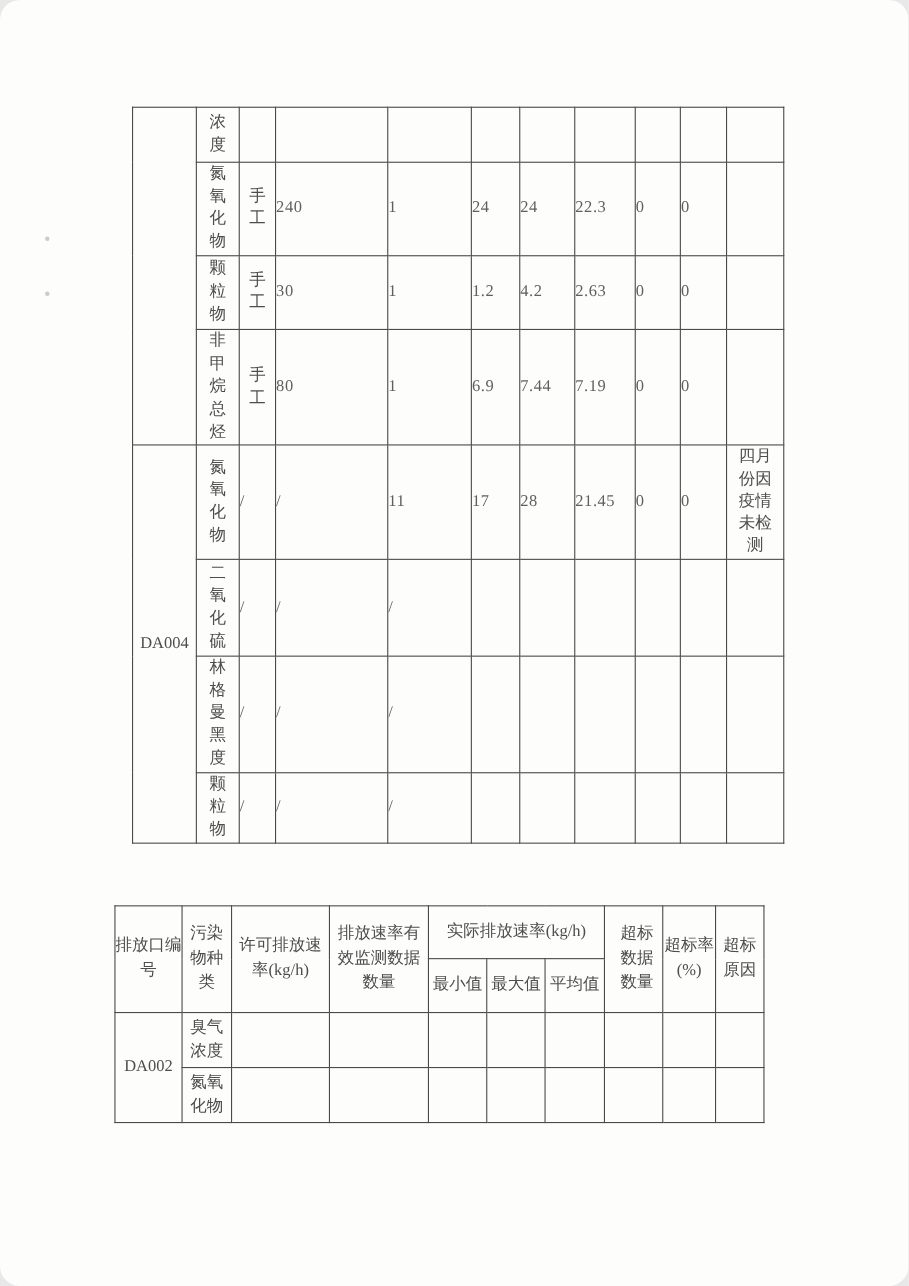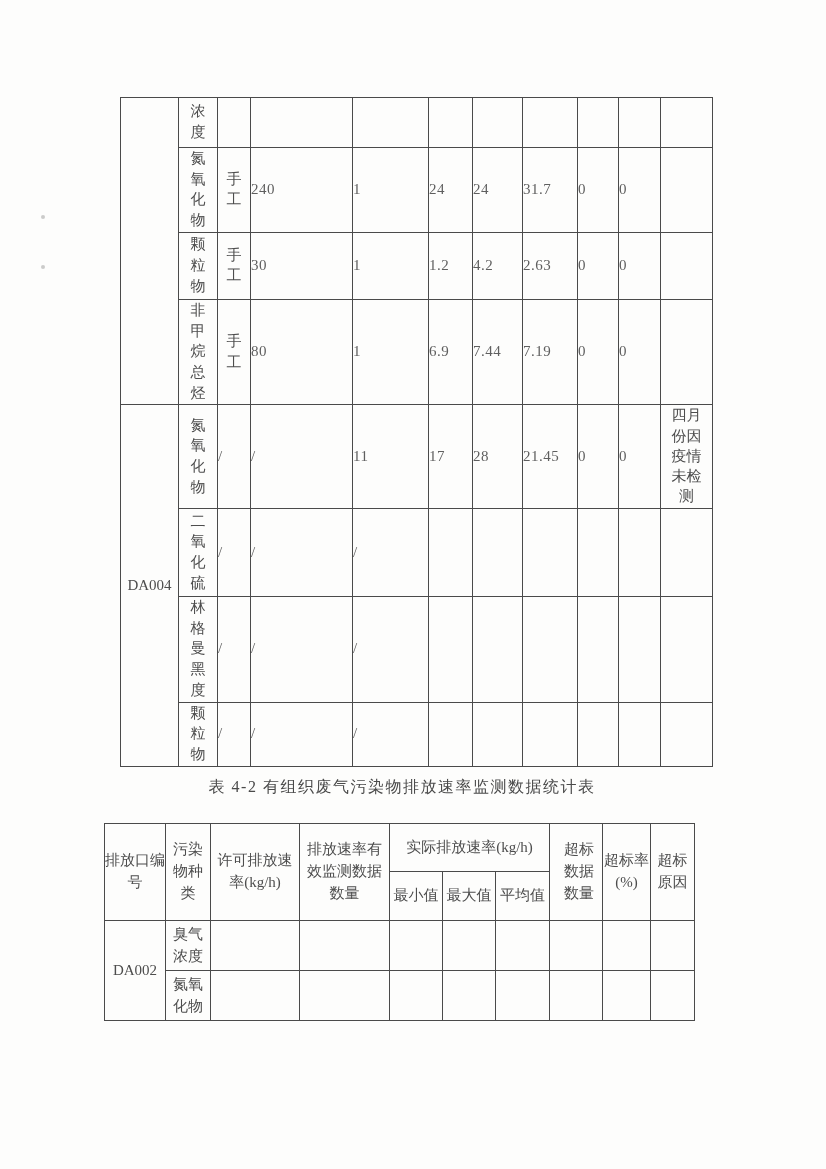--- a/index.html
+++ b/index.html
@@ -1,20 +1,21 @@
 <!DOCTYPE html>
 <html><head>
 <meta charset="utf-8">
 <style>
   html,body{margin:0;padding:0;background:#e8e8e8;}
   .page{
     position:relative;width:826px;height:1169px;margin:0 auto;
     background:#fdfdfc;
     font-family:"Liberation Serif","DejaVu Serif",serif;
     color:#4d4d4d;
+    border-radius:18px;
   }
   .t{border-collapse:collapse;table-layout:fixed;position:absolute;background:transparent;}
   .t td,.t th{
     border:1px solid #4a4a4a;
     font-weight:normal;font-size:15px;line-height:1.45;
     vertical-align:middle;padding:0;overflow:hidden;
   }
   .t1{left:120px;top:97px;width:593px;}
   .t2{left:104px;top:823px;width:591px;}
   .ctr{text-align:center;font-family:Liberation Serif, serif;}
@@ -68,21 +69,21 @@
         <td class="num"></td>
         <td class="lbl"></td>
       </tr>
       <tr style="height:83px">
         <td class="lbl"><span class="v1">氮氧化物</span></td>
         <td class="lbl"><span class="v1">手工</span></td>
         <td class="num">240</td>
         <td class="num">1</td>
         <td class="num">24</td>
         <td class="num">24</td>
-        <td class="num">31.7</td>
+        <td class="num">22.3</td>
         <td class="num">0</td>
         <td class="num">0</td>
         <td class="lbl"></td>
       </tr>
       <tr style="height:67px">
         <td class="lbl"><span class="v1">颗粒物</span></td>
         <td class="lbl"><span class="v1">手工</span></td>
         <td class="num">30</td>
         <td class="num">1</td>
         <td class="num">1.2</td>
@@ -149,21 +150,20 @@
         <td class="num"></td>
         <td class="num"></td>
         <td class="num"></td>
         <td class="num"></td>
         <td class="num"></td>
         <td class="lbl"></td>
       </tr>
     </tbody>
   </table>
 
-  <div class="title2">表 4-2 有组织废气污染物排放速率监测数据统计表</div>
 
   <table class="t t2">
     <colgroup>
       <col style="width:61px">
         <col style="width:45px">
         <col style="width:89px">
       <col style="width:90px">
         <col style="width:53px">
         <col style="width:53px">
       <col style="width:54px">

